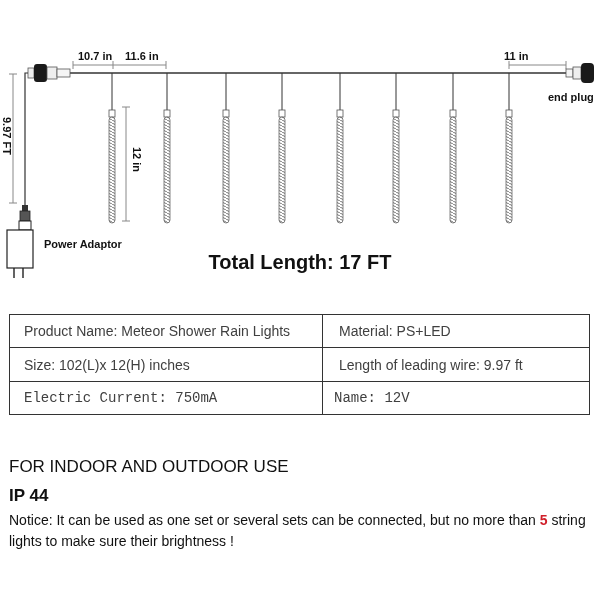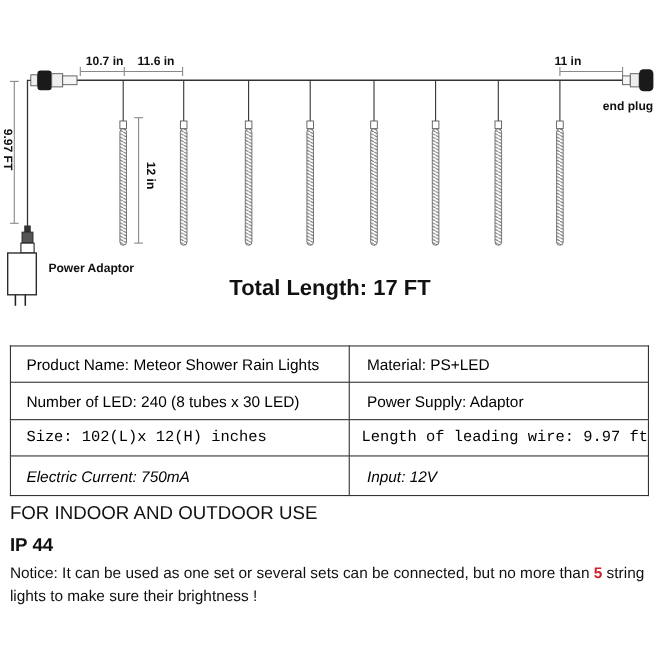--- a/index.html
+++ b/index.html
@@ -6,21 +6,21 @@
   body { width:600px; height:600px; position:relative; overflow:hidden;
          font-family:"Liberation Sans", sans-serif; color:#111; }
   .diagram { position:absolute; left:0; top:0; width:576px; height:300px; }
   .dim-label { position:absolute; font-size:11px; font-weight:bold; color:#111; white-space:nowrap; }
   .plain-label { position:absolute; font-size:11px; font-weight:bold; color:#111; white-space:nowrap; }
   .total { position:absolute; left:0; width:600px; top:251px; text-align:center;
            font-size:20px; font-weight:bold; color:#111; }
   .vtext { position:absolute; font-size:11px; font-weight:bold; color:#111; white-space:nowrap;
            transform:rotate(90deg); transform-origin:left top; }
   table.spec { position:absolute; left:9px; top:314px; width:581px; border-collapse:collapse; }
-  table.spec td { border:1.5px solid #333; font-size:14px; color:#000000; padding:0 0 0 14px;
+  table.spec td { border:1.5px solid #333; font-size:14px; color:#404040; padding:0 0 0 14px;
                   white-space:nowrap; }
   table.spec tr:nth-child(1) td { height:32px; }
   table.spec tr:nth-child(2) td { height:33px; }
   table.spec tr:nth-child(3) td { height:32px;font-family:Liberation Mono, monospace; }
   table.spec tr:nth-child(4) td { height:35px;font-style:italic; }
   table.spec td.left { width:298px; }
   table.spec td.right { padding-left:16px; }
   table.spec tr:nth-child(3) td.right { padding-left:17px; text-indent:-6px; }
   .use { position:absolute; left:9px; top:457px; font-size:17px; color:#111; }
   .ip { position:absolute; left:9px; top:486px; font-size:17px; font-weight:bold; color:#111; }
@@ -142,29 +142,25 @@
   <div class="total">Total Length: 17 FT</div>
 </div>
 
 <table class="spec">
   <tbody>
       <tr>
     <td class="left">Product Name: Meteor Shower Rain Lights</td>
     <td class="right">Material: PS+LED</td>
   </tr>
   <tr>
-    <td class="left">Number of LED: 240 (8 tubes x 30 LED)</td>
-    <td class="right">Power Supply: Adaptor</td>
-  </tr>
-  <tr>
     <td class="left">Size: 102(L)x 12(H) inches</td>
     <td class="right">Length of leading wire: 9.97 ft</td>
   </tr>
   <tr>
     <td class="left">Electric Current: 750mA</td>
-    <td class="right">Input: 12V</td>
+    <td class="right">Name: 12V</td>
   </tr>
 </tbody>
   </table>
 
 <div class="use">FOR INDOOR AND OUTDOOR USE</div>
 <div class="ip">IP 44</div>
 <div class="notice"><span>Notice: It can be used as one set or several sets can be connected, but no more than </span><span class="red">5</span><span> string lights to make sure their brightness !</span></div>
 
 </body></html>

